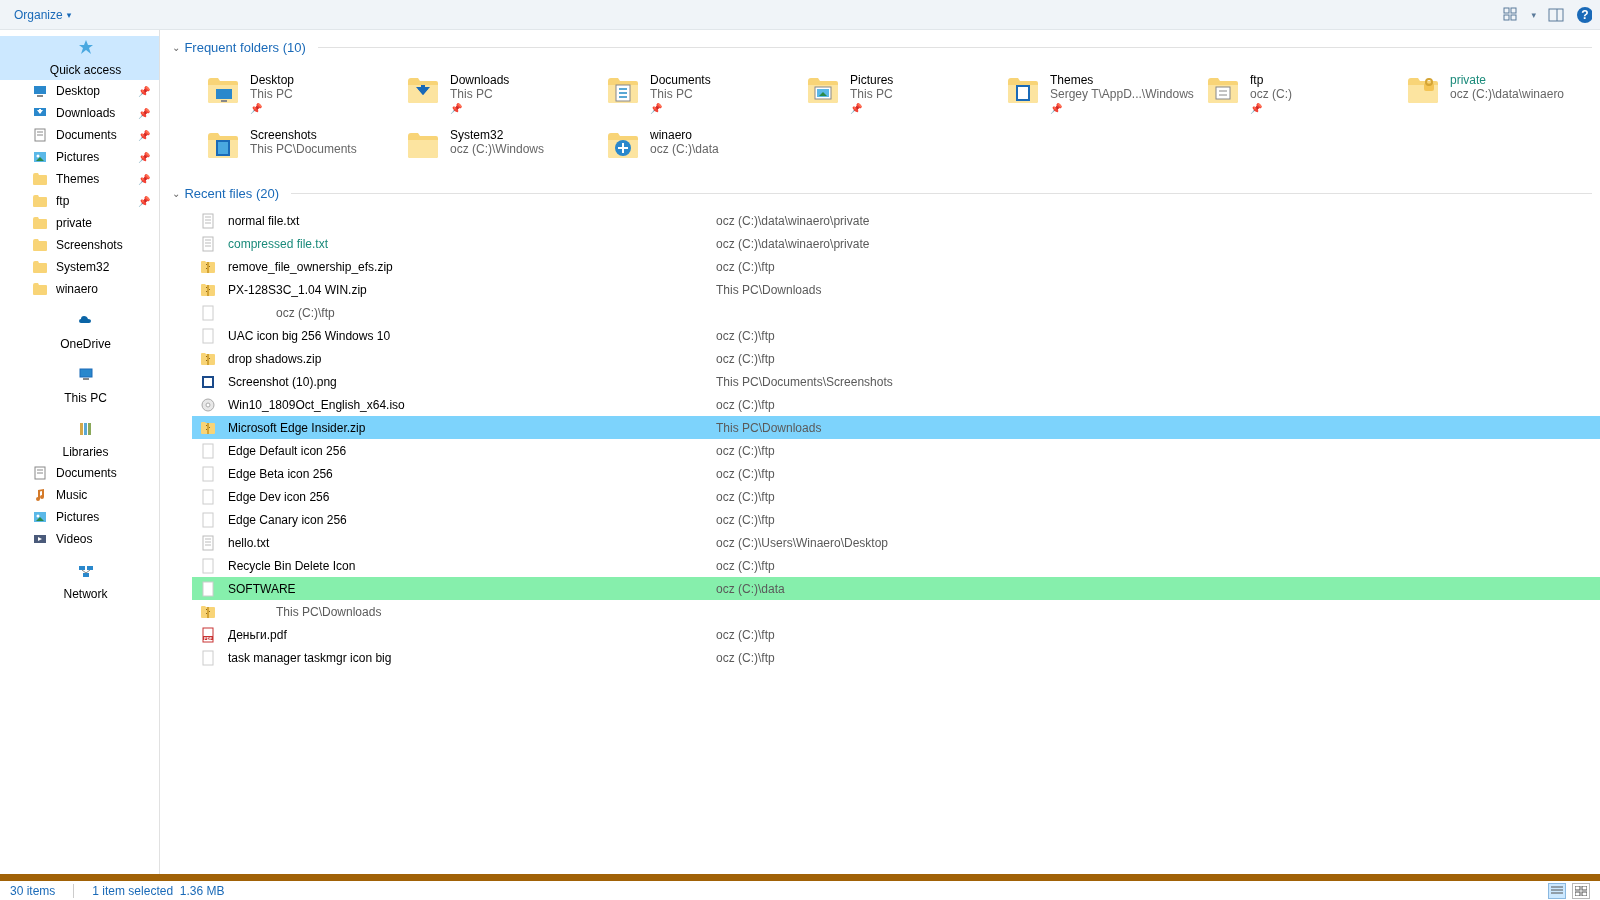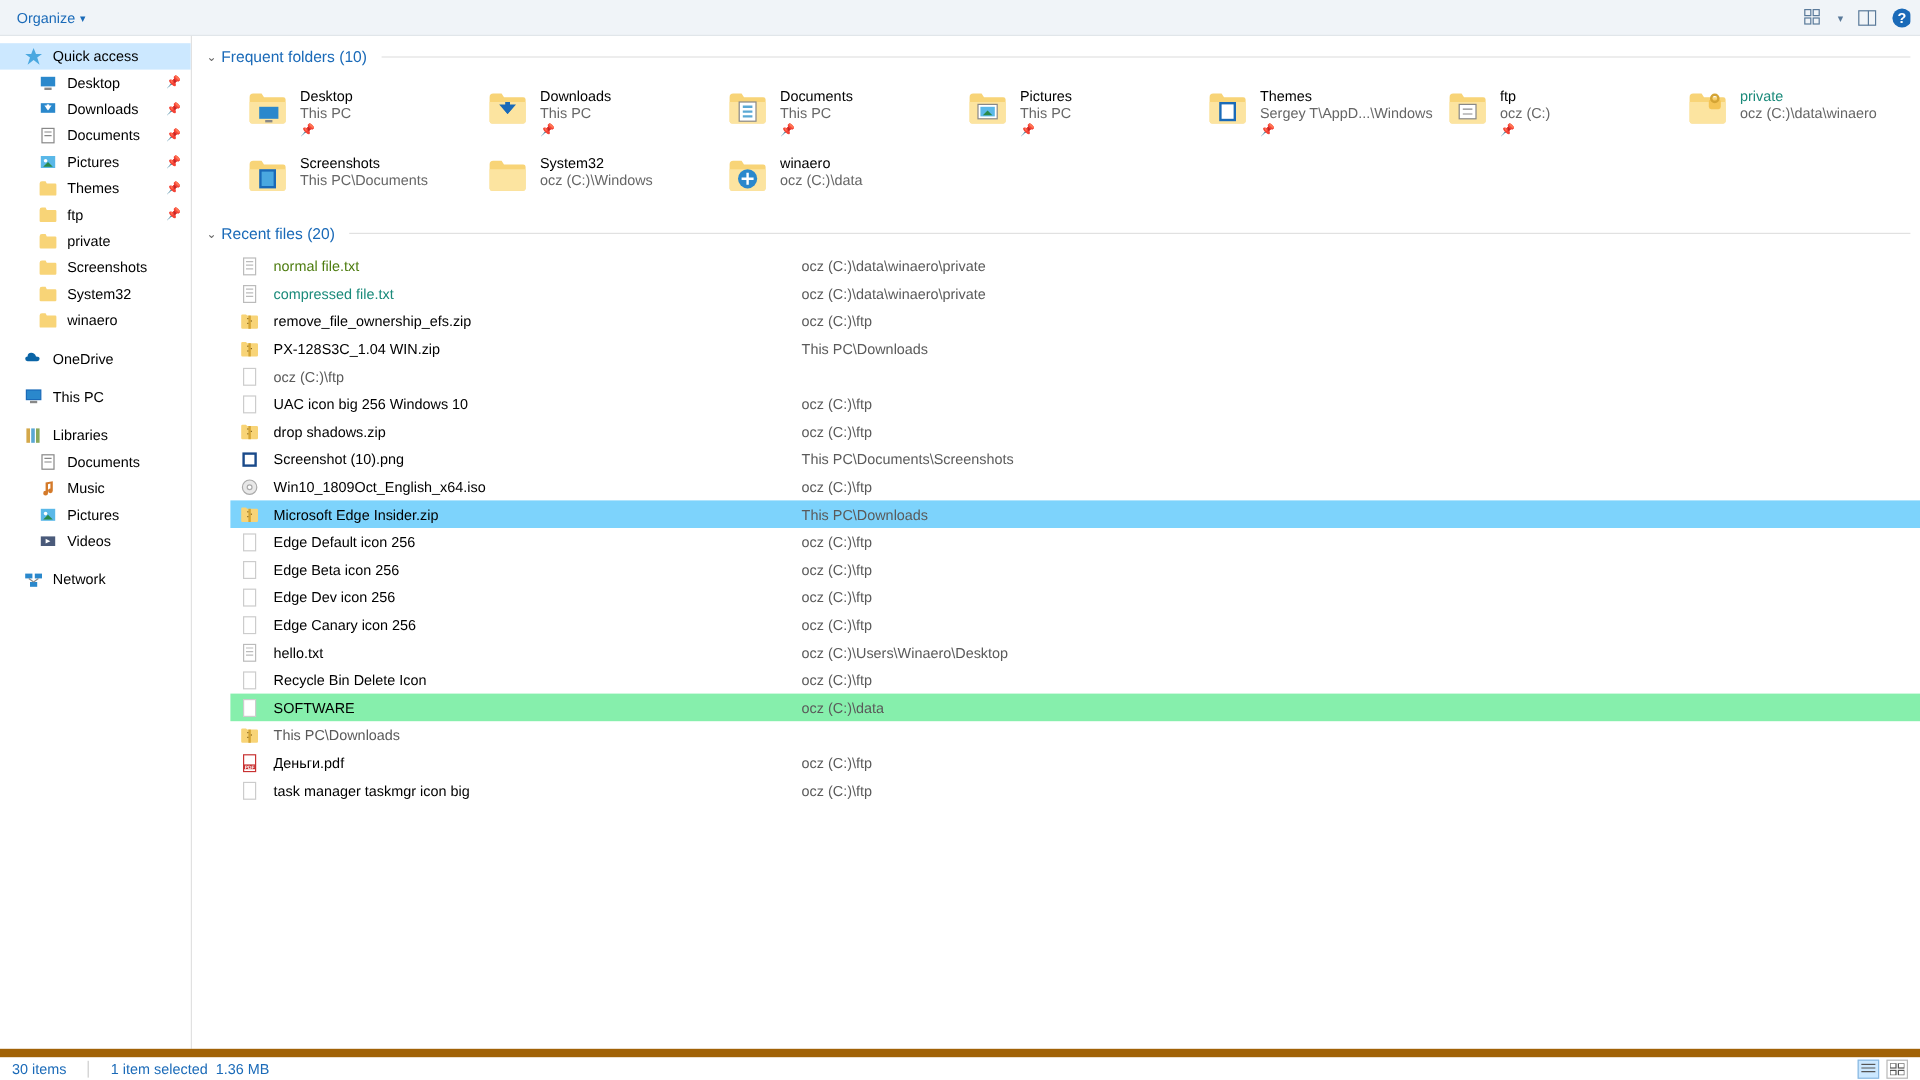--- a/index.html
+++ b/index.html
@@ -7,21 +7,21 @@
 .window { width:1600px; height:900px; display:flex; flex-direction:column; }
 .toolbar { height:30px; background:#f0f4f8; border-bottom:1px solid #e1e6ea; display:flex; align-items:center; padding:0 8px; justify-content:space-between; }
 .toolbar-left { display:flex; align-items:flex-start; gap:4px; }
 .organize-btn { color:#1a6ab8; padding:4px 6px; cursor:pointer; display:flex; align-items:center; gap:4px; }
 .toolbar-right { display:flex; align-items:center; gap:12px; }
 .toolbar-icon { width:16px; height:16px; cursor:pointer; display:flex; align-items:center; justify-content:center; }
 .pane-row { flex:1; display:flex; min-height:0; }
 .sidebar { width:160px; background:#fff; border-right:1px solid #e1e1e1; overflow-y:auto; padding:6px 0; }
 .tree-item { display:flex; align-items:center; gap:8px; padding:3px 8px 3px 20px; cursor:pointer; white-space:nowrap; position:relative; }
 .tree-item.selected { background:#cce8ff; }
-.tree-item.root { padding-left:20px; font-weight:normal; }
+.tree-item.root { padding-left:20px; font-weight:normal;flex-direction:column; }
 .tree-item.child { padding-left:32px; }
 .pin { position:absolute; right:8px; color:#888; font-size:10px; }
 .tree-sep { height:10px; }
 .tree-icon { width:16px; height:16px; flex-shrink:0; }
 .content { flex:1; overflow:auto; padding:4px 0 0 12px; }
 .section-head { display:flex; align-items:center; gap:4px; padding:6px 0 6px 0; cursor:pointer; }
 .section-head .chev { color:#666; font-size:10px; }
 .section-title { color:#1a6ab8; font-size:13px; }
 .section-divider { flex:1; border-top:1px solid #e1e1e1; margin-left:8px; margin-right:8px; }
 .folders-grid { display:flex; flex-wrap:wrap; padding:8px 0 8px 28px; gap:0; }
@@ -30,23 +30,23 @@
 .folder-meta { display:flex; flex-direction:column; gap:0; }
 .folder-name { font-size:12px; color:#000; }
 .folder-sub { font-size:12px; color:#666; }
 .folder-pin { font-size:10px; color:#888; margin-top:2px; }
 .files-list { padding:2px 0 2px 20px; }
 .file-row { display:flex; align-items:center; padding:2px 8px; cursor:pointer; height:23px; }
 .file-row.selected { background:#7dd3fc; }
 .file-row.hover-sel { background:#86efac; }
 .file-icon { width:16px; height:16px; flex-shrink:0; margin-right:12px; }
 .file-name { width:440px; font-size:12px; }
-.file-name.green { color:#4d7c0f; }
+.file-name.green { color:#000000; }
 .file-name.teal { color:#1a8a7a; }
-.file-path { color:#5a5a5a; font-size:12px; }
+.file-path { color:#5a5a5a; font-size:12px;margin-left:48px; }
 .statusbar { height:26px; border-top:7px solid #a16207; display:flex; align-items:center; padding:0 10px; font-size:12px; color:#1a6ab8; gap:16px; justify-content:space-between; }
 .status-left { display:flex; gap:18px; align-items:center; }
 .status-right { display:flex; gap:6px; }
 .view-toggle { width:18px; height:16px; border:1px solid #b8b8b8; display:flex; align-items:center; justify-content:center; font-size:9px; color:#555; cursor:pointer; }
 .view-toggle.active { background:#cce8ff; border-color:#8ab8e0; }
 svg { display:block; }
 </style>
 </head>
 <body>
 

